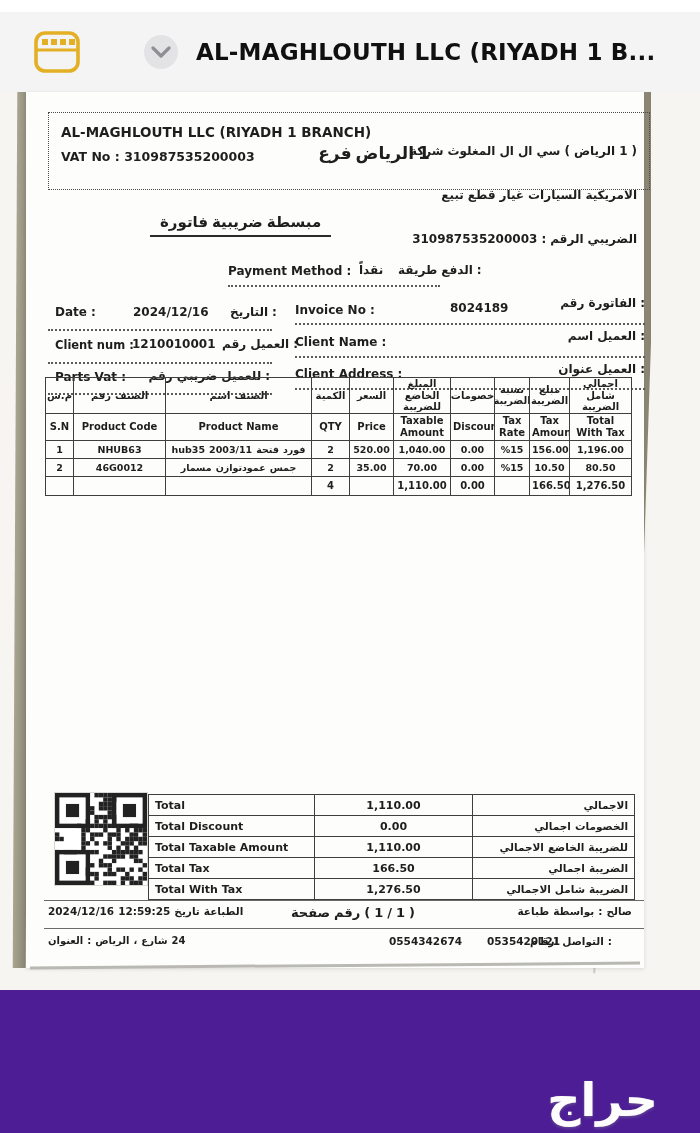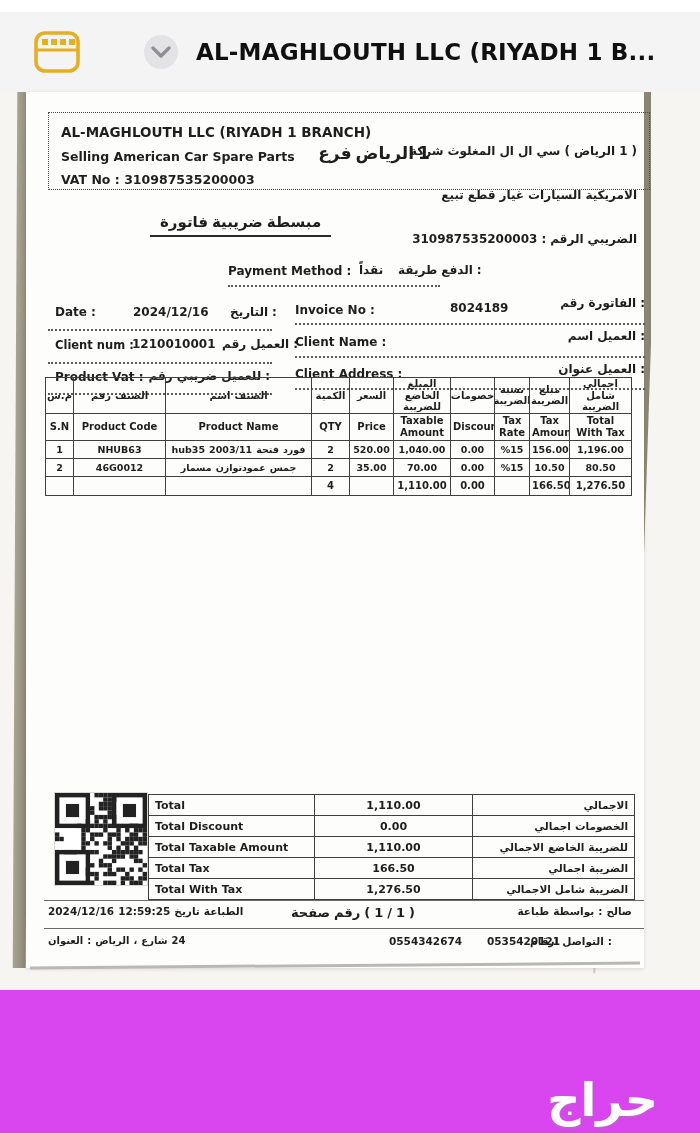--- a/index.html
+++ b/index.html
@@ -57,21 +57,21 @@
   .qr{position:absolute;left:54px;top:700px;width:92px;height:92px;border:1px solid #d8d8d4;background:#fff;}
   table.sum{position:absolute;left:148px;top:702px;width:486px;border-collapse:collapse;table-layout:fixed;}
   table.sum td{border:1px solid #3f3f3f;height:20px;padding:0 6px;overflow:hidden;}
   table.sum .en{font-size:11px;font-weight:700;}
   table.sum .val{font-size:11px;font-weight:700;text-align:center;}
   table.sum .ar{font-size:10.5px;font-weight:700;}
   
   .hr-line{position:absolute;left:44px;width:600px;height:1px;background:#6a6a6a;}
   .foot{position:absolute;font-size:10.5px;font-weight:700;white-space:nowrap;}
   
-  .bottom{position:absolute;top:990px;left:0;width:700px;height:143px;background:#d946ef;}
+  .bottom{position:absolute;top:990px;left:0;width:700px;height:143px;background:#4c1d95;}
   .watermark{position:absolute;right:42px;bottom:6px;font-size:46px;font-weight:700;color:#fdfdfd;
     text-shadow:0 0 1px rgba(170,170,170,.55),0 2px 3px rgba(150,150,150,.3);}
 </style>
 </head>
 <body>
 
 <div class="top-strip"></div>
 
 <div class="appbar">
   <svg class="app-icon" viewBox="0 0 46 42">
@@ -93,21 +93,20 @@
 <div class="photo">
   <div class="edge-left"></div>
   <div class="edge-right"></div>
   <div class="edge-diag"></div>
   <div class="paper"></div>
   <div class="edge-bottom"></div>
 
   <div class="co-box">
     <div class="co-en">
       <div class="l1">AL-MAGHLOUTH LLC (RIYADH 1 BRANCH)</div>
-      <div>Selling American Car Spare Parts</div>
       <div>VAT No : 310987535200003</div>
     </div>
     <div class="co-branch">
       <div class="vw cen">
           <span class="tok" dir="rtl">فرع</span>
           <span class="tok" dir="rtl">الرياض</span>
           <span class="tok" dir="ltr">1</span>
         </div>
     </div>
     <div class="co-ar">
@@ -180,21 +179,21 @@
     </div>
   <div class="dotted" style="left:48px;top:270px;width:224px;"></div>
   <div class="fld" style="left:295px;top:243px;">Client Name :</div>
   <div class="fld vw rgt" style="right:55px;top:237px;">
       <span class="tok" dir="rtl">اسم</span>
       <span class="tok" dir="rtl">العميل</span>
       <span class="tok" dir="ltr">:</span>
     </div>
   <div class="dotted" style="left:295px;top:264px;width:350px;"></div>
 
-  <div class="fld" style="left:55px;top:278px;">Product Vat :</div>
+  <div class="fld" style="left:55px;top:278px;">Parts Vat :</div>
   <div class="fld vw rgt" style="right:430px;top:277px;">
       <span class="tok" dir="rtl">رقم</span>
       <span class="tok" dir="rtl">ضريبي</span>
       <span class="tok" dir="rtl">للعميل</span>
       <span class="tok" dir="ltr">:</span>
     </div>
   <div class="dotted" style="left:48px;top:301px;width:224px;"></div>
   <div class="fld" style="left:295px;top:275px;">Client Address :</div>
   <div class="fld vw rgt" style="right:55px;top:270px;">
       <span class="tok" dir="rtl">عنوان</span>

